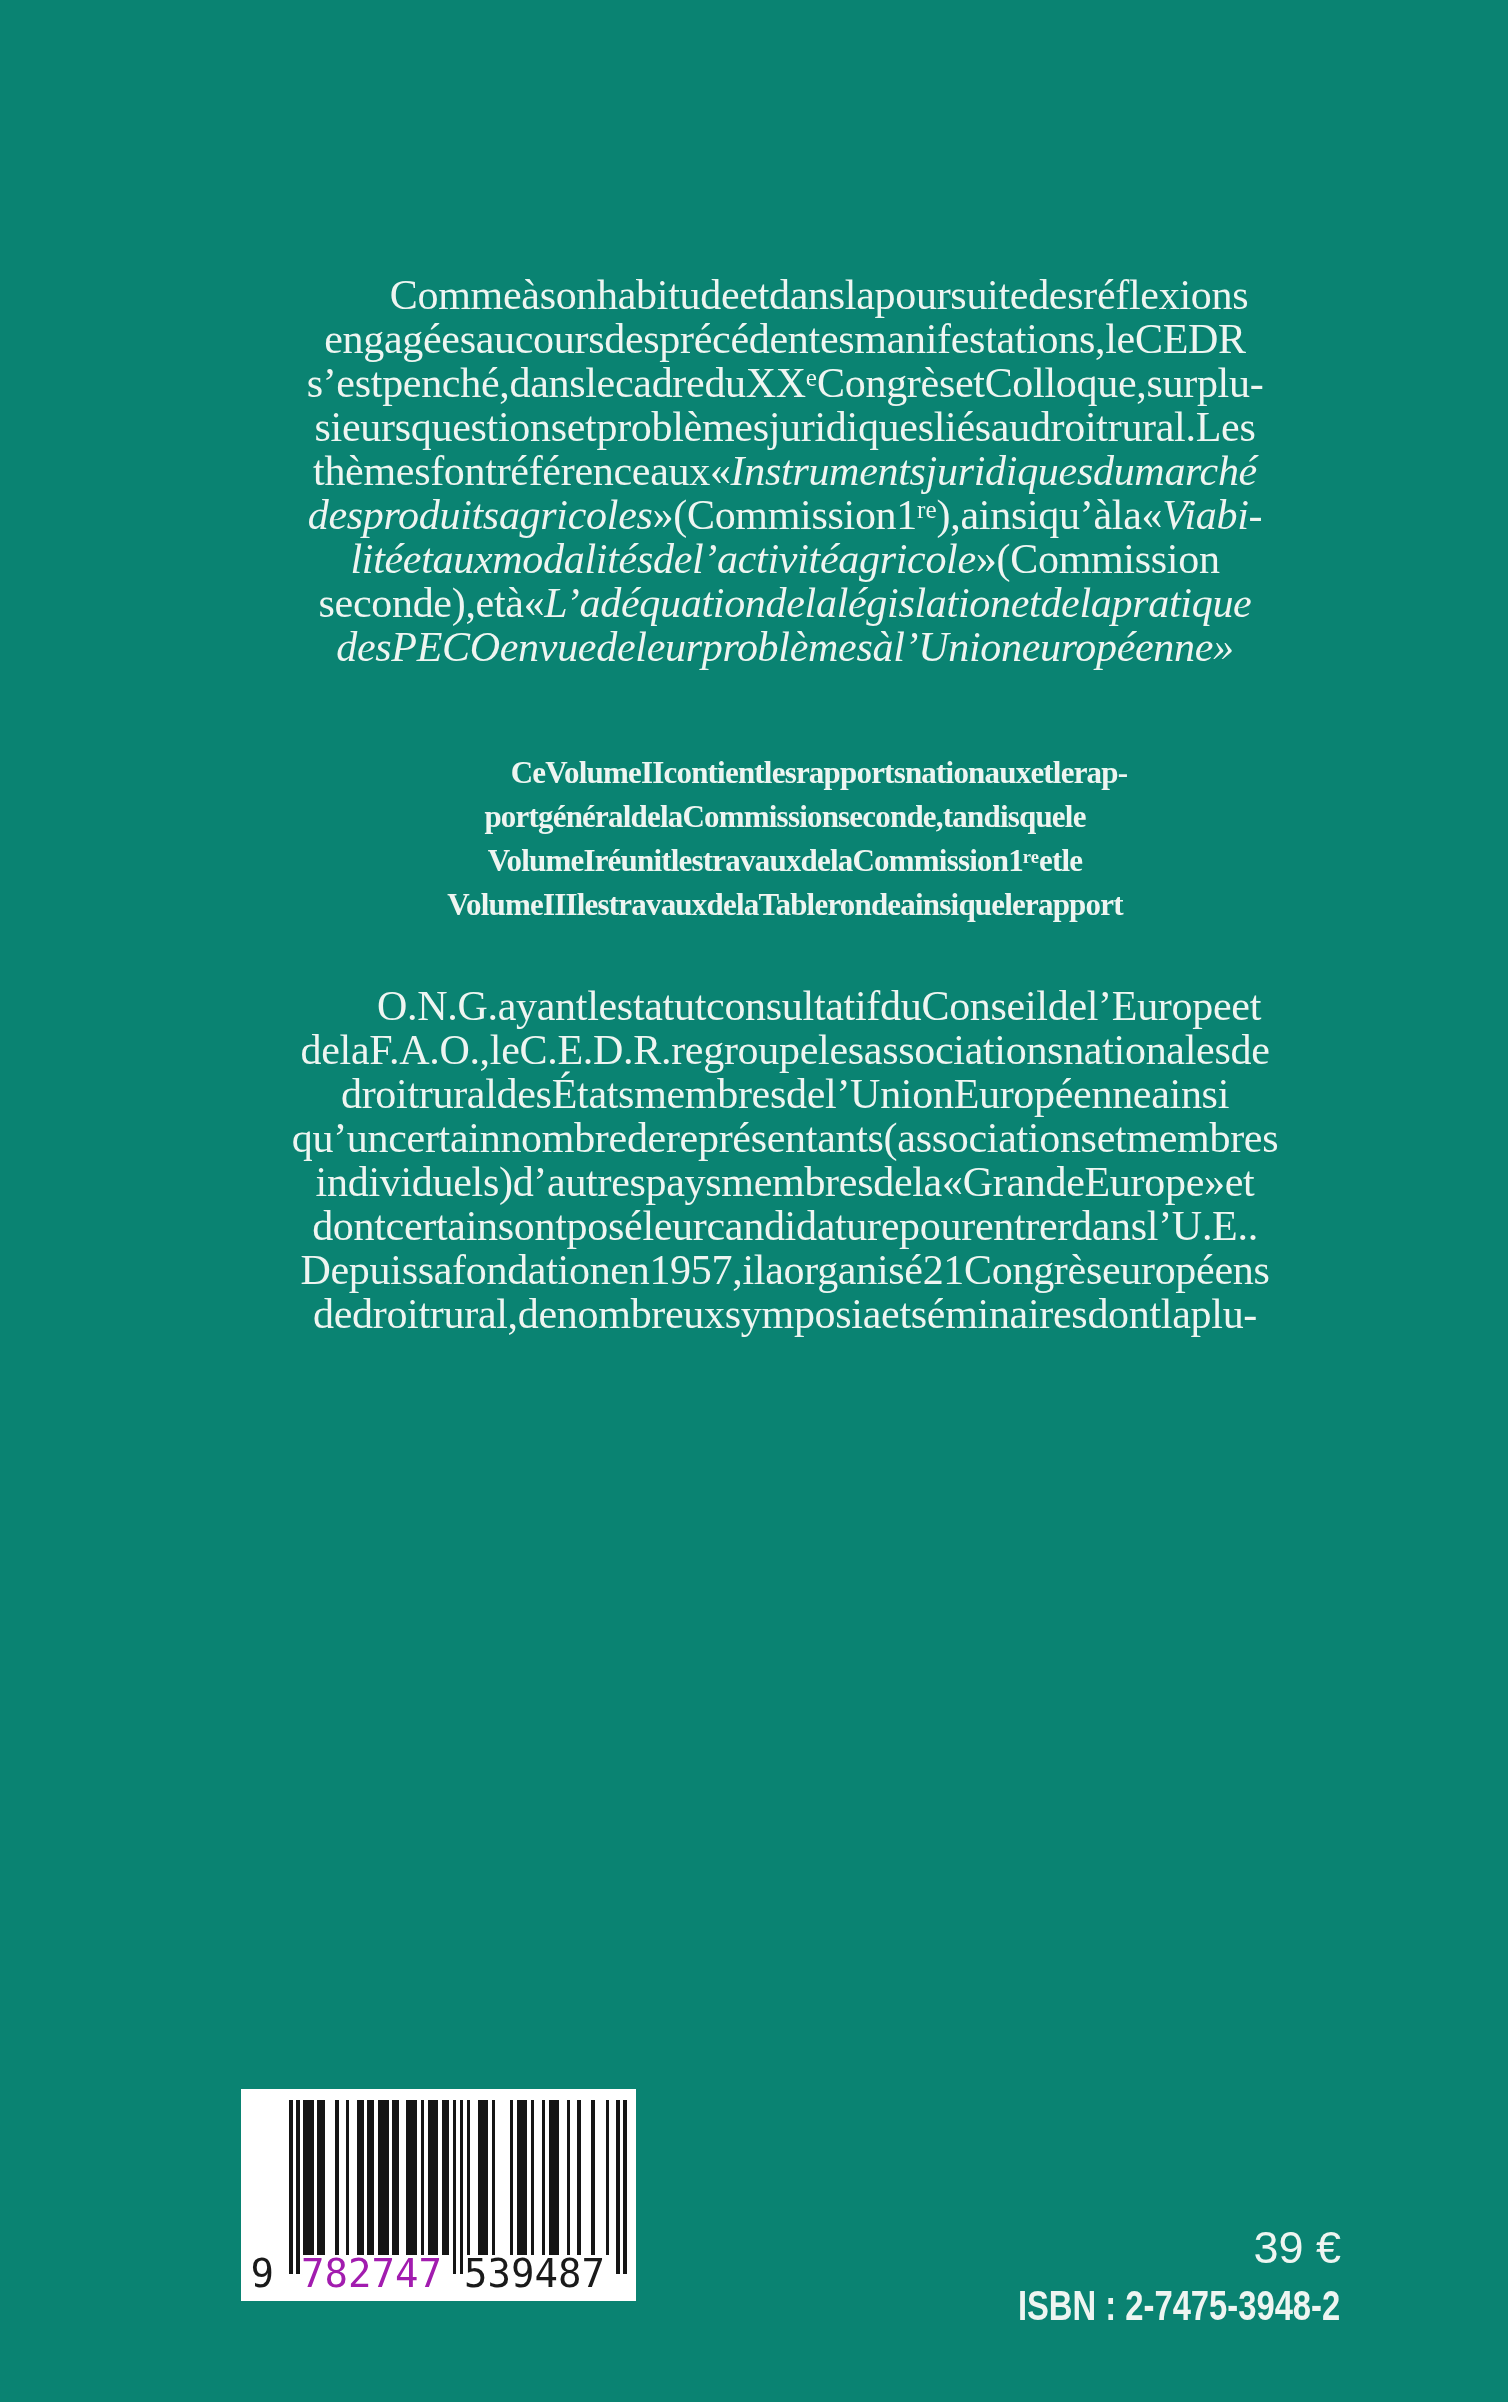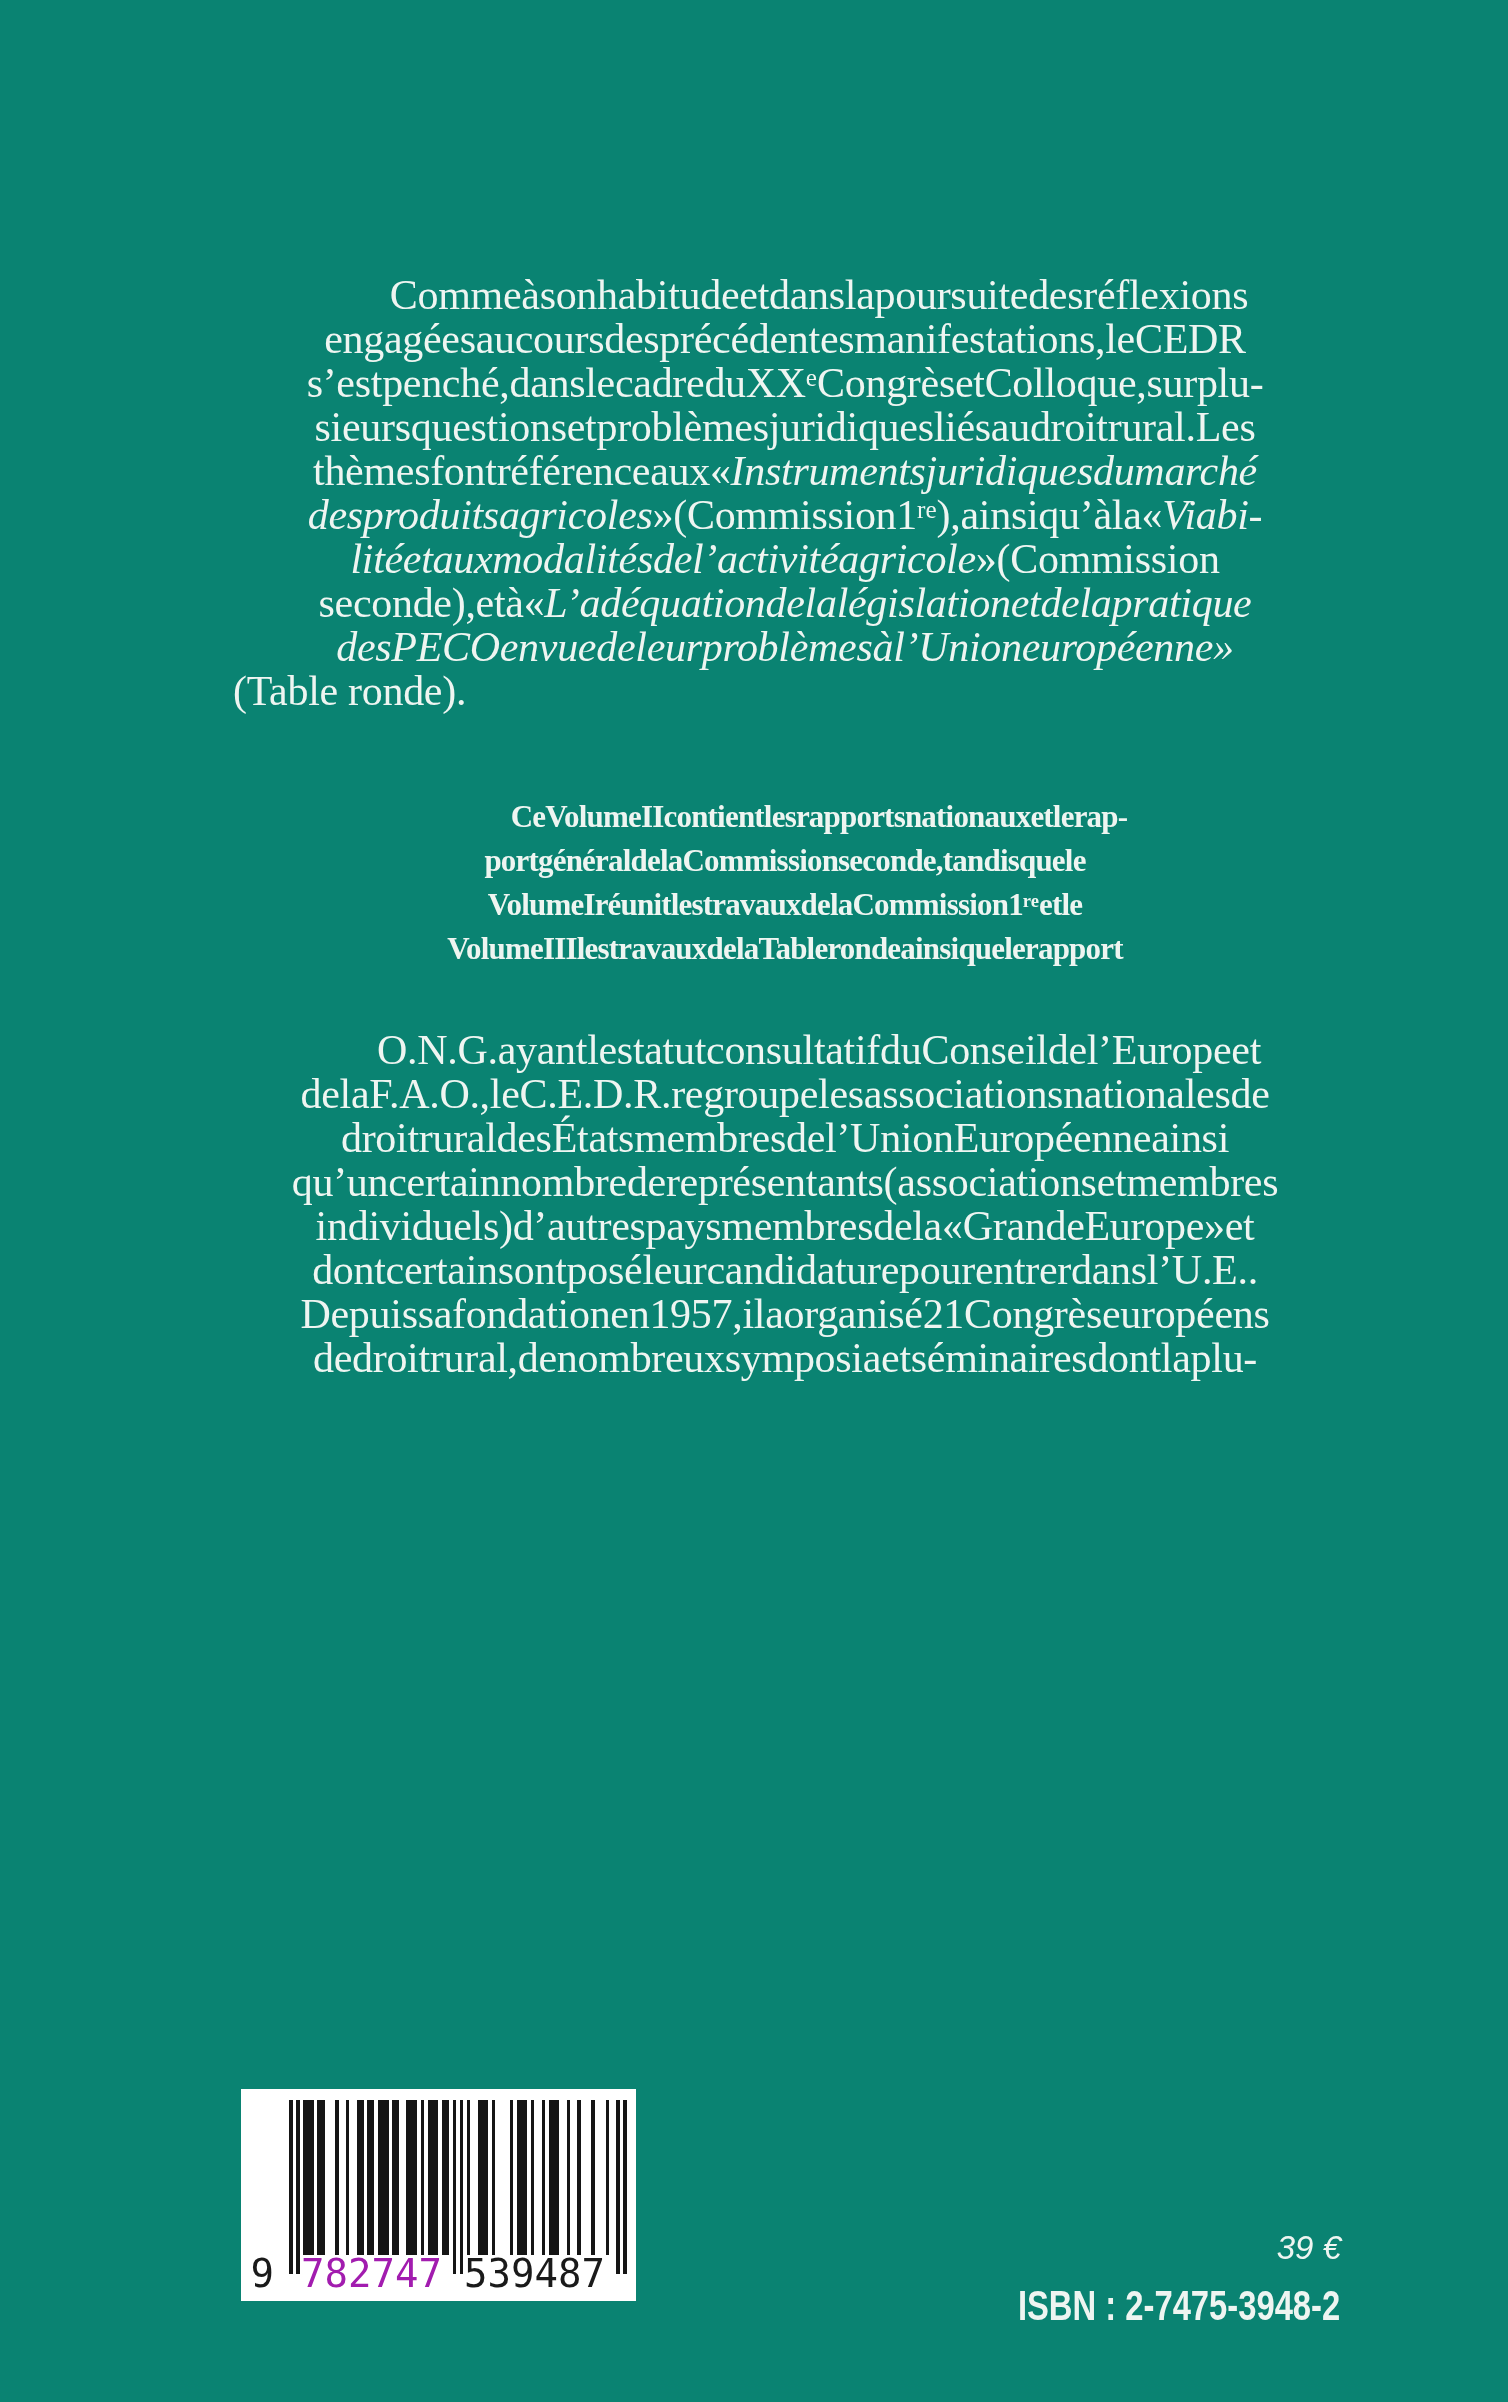--- a/index.html
+++ b/index.html
@@ -54,23 +54,22 @@
     top: 165px;
   }
   .bc-lead  { left: 9.5px; }
   .bc-left  { left: 60px; }
   .bc-right { left: 223px; }
   
   .price {
     position: absolute;
     right: 167px; top: 2224px;
     font-family: "Liberation Sans", sans-serif;
-    font-size: 33px; line-height: 47px;
+    font-size: 45px; line-height: 47px;
     white-space: pre;
-    font-style: italic;
   }
   .isbn {
     position: absolute;
     right: 168px; top: 2284px;
     font-family: "Liberation Sans", sans-serif;
     font-weight: bold;
     font-size: 42px; line-height: 44px;
     transform: scaleX(0.78);
     transform-origin: 100% 50%;
     white-space: pre;
@@ -186,21 +185,20 @@
           <span class="tok"><span class="it">en</span></span>
           <span class="tok"><span class="it">vue</span></span>
           <span class="tok"><span class="it">de</span></span>
           <span class="tok"><span class="it">leur</span></span>
           <span class="tok"><span class="it">problèmes</span></span>
           <span class="tok"><span class="it">à</span></span>
           <span class="tok"><span class="it">l’Union</span></span>
           <span class="tok"><span class="it">européenne</span></span>
           <span class="tok"><span class="it">»</span></span>
         </div>
-        <div class="line"><span class="tok"><span>(Table</span></span> <span class="tok"><span>ronde).</span></span></div>
       </div>
       <div class="para bold para-gap-large">
         <div class="line just" style="padding-left: 68px;">
           <span class="tok"><span>Ce</span></span>
           <span class="tok"><span>Volume</span></span>
           <span class="tok"><span>II</span></span>
           <span class="tok"><span>contient</span></span>
           <span class="tok"><span>les</span></span>
           <span class="tok"><span>rapports</span></span>
           <span class="tok"><span>nationaux</span></span>

